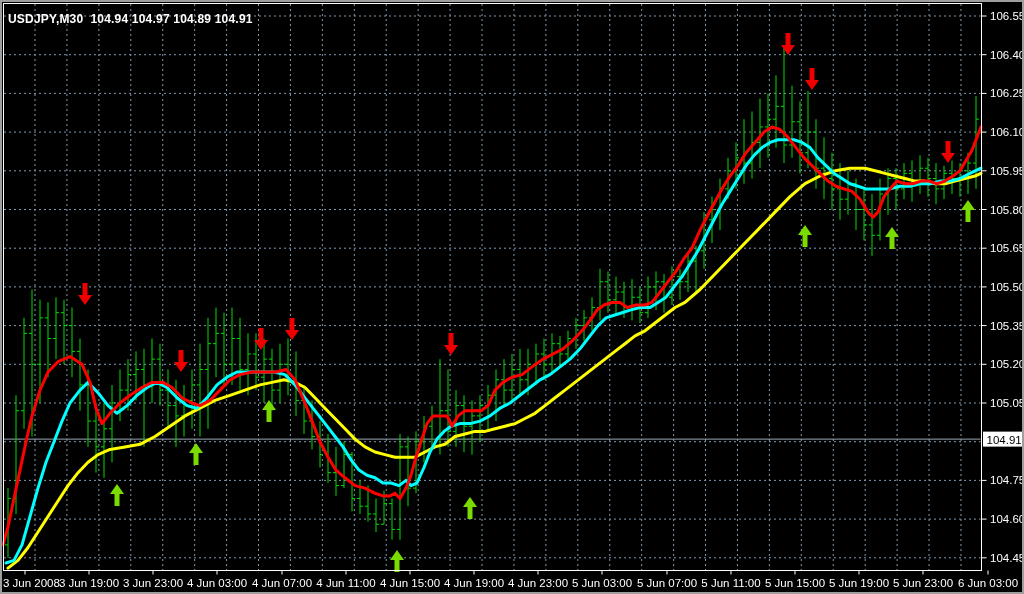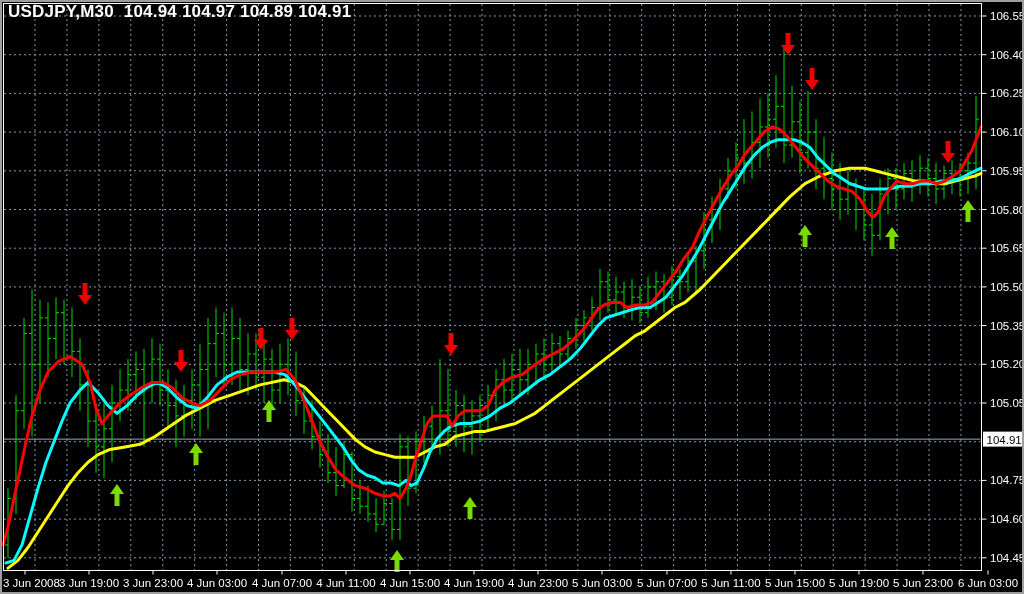--- a/index.html
+++ b/index.html
@@ -3,22 +3,22 @@
 <meta charset="utf-8">
 <style>
   html,body{margin:0;padding:0;background:#222;}
   .window{
     position:relative;width:1020px;height:590px;
     background:#000;border:2px solid #9e9e9e;
     font-family:"Liberation Sans",sans-serif;
     overflow:hidden;
   }
   .chart-title{
-    position:absolute;left:6px;top:0;
-    color:#fff;font-size:17px;font-weight:bold;
+    position:absolute;left:6px;top:10px;
+    color:#fff;font-size:12px;font-weight:bold;
     white-space:pre;letter-spacing:0.2px;z-index:5;
   }
   svg{position:absolute;left:0;top:0;display:block;}
 </style>
 </head>
 <body>
 
 <div class="window">
   <div class="chart-title">USDJPY,M30  104.94 104.97 104.89 104.91</div>
   <svg id="chart-svg" width="1020" height="590" viewBox="2 2 1020 590" style="font-family: &quot;Liberation Sans&quot;, sans-serif;">

